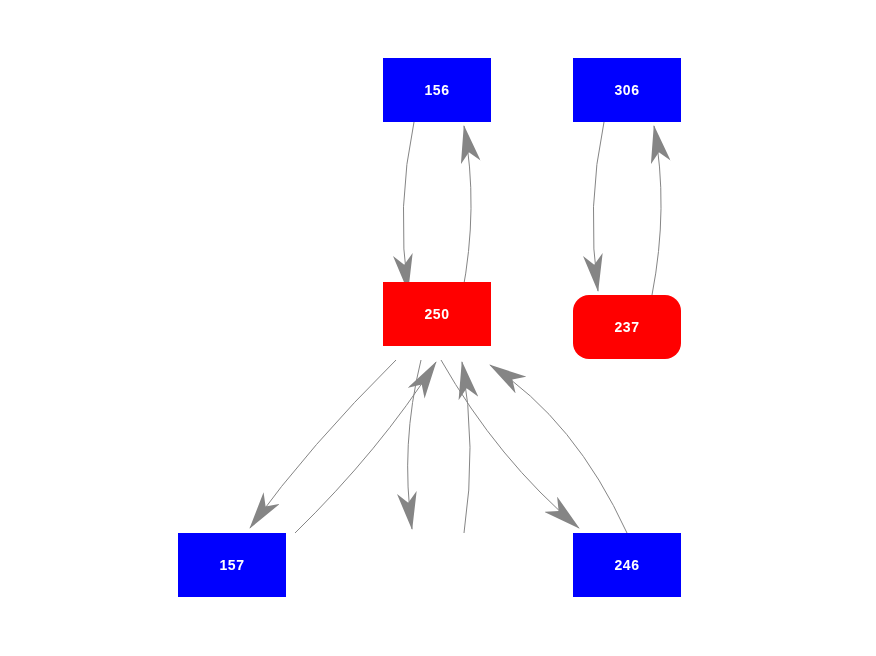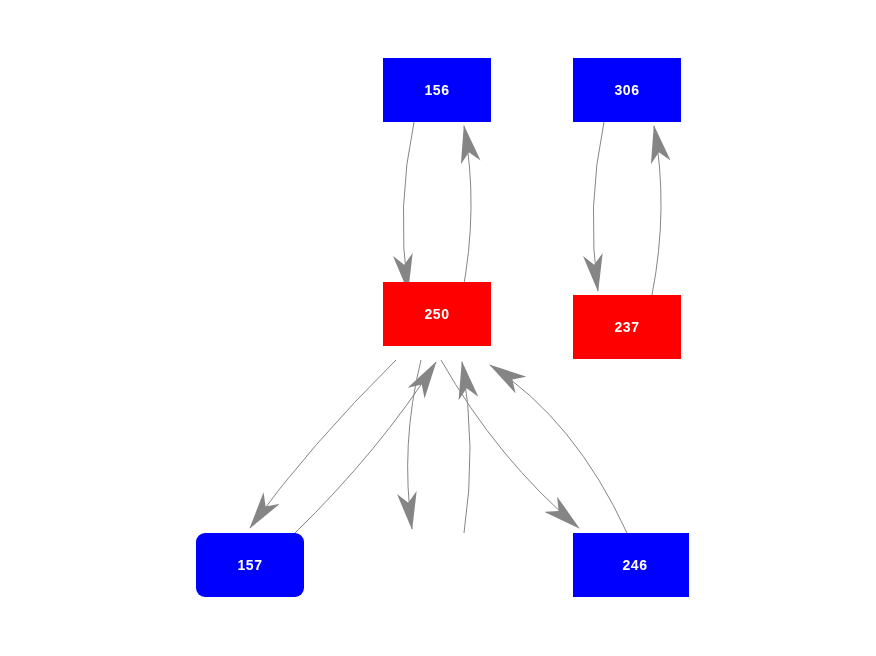--- a/index.html
+++ b/index.html
@@ -79,26 +79,26 @@
   </div>
 
   <div class="node blue" style="left:573px; top:58px;">
     <span class="node-label">306</span>
   </div>
 
   <div class="node red" style="left:383px; top:282px;">
     <span class="node-label">250</span>
   </div>
 
-  <div class="node red" style="left:573px; top:295px;">
+  <div class="node red" style="left:573px; top:295px;border-radius:16px;">
     <span class="node-label">237</span>
   </div>
 
-  <div class="node blue" style="left:196px; top:533px;border-radius:9px;">
+  <div class="node blue" style="left:178px; top:533px;">
     <span class="node-label">157</span>
   </div>
 
 
-  <div class="node blue" style="left:573px; top:533px;padding-left:8px;">
+  <div class="node blue" style="left:573px; top:533px;">
     <span class="node-label">246</span>
   </div>
 
 </div>
 
 </body></html>

